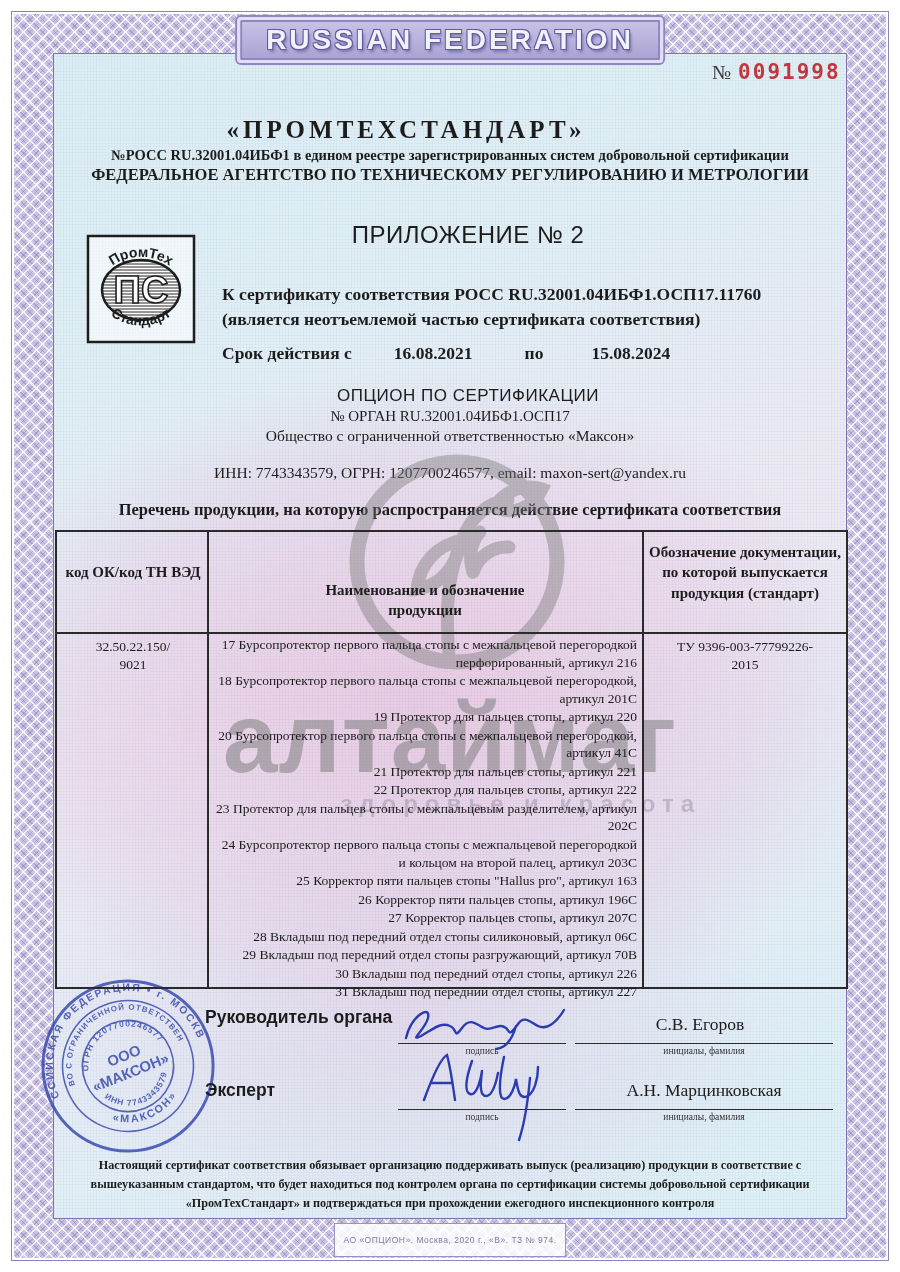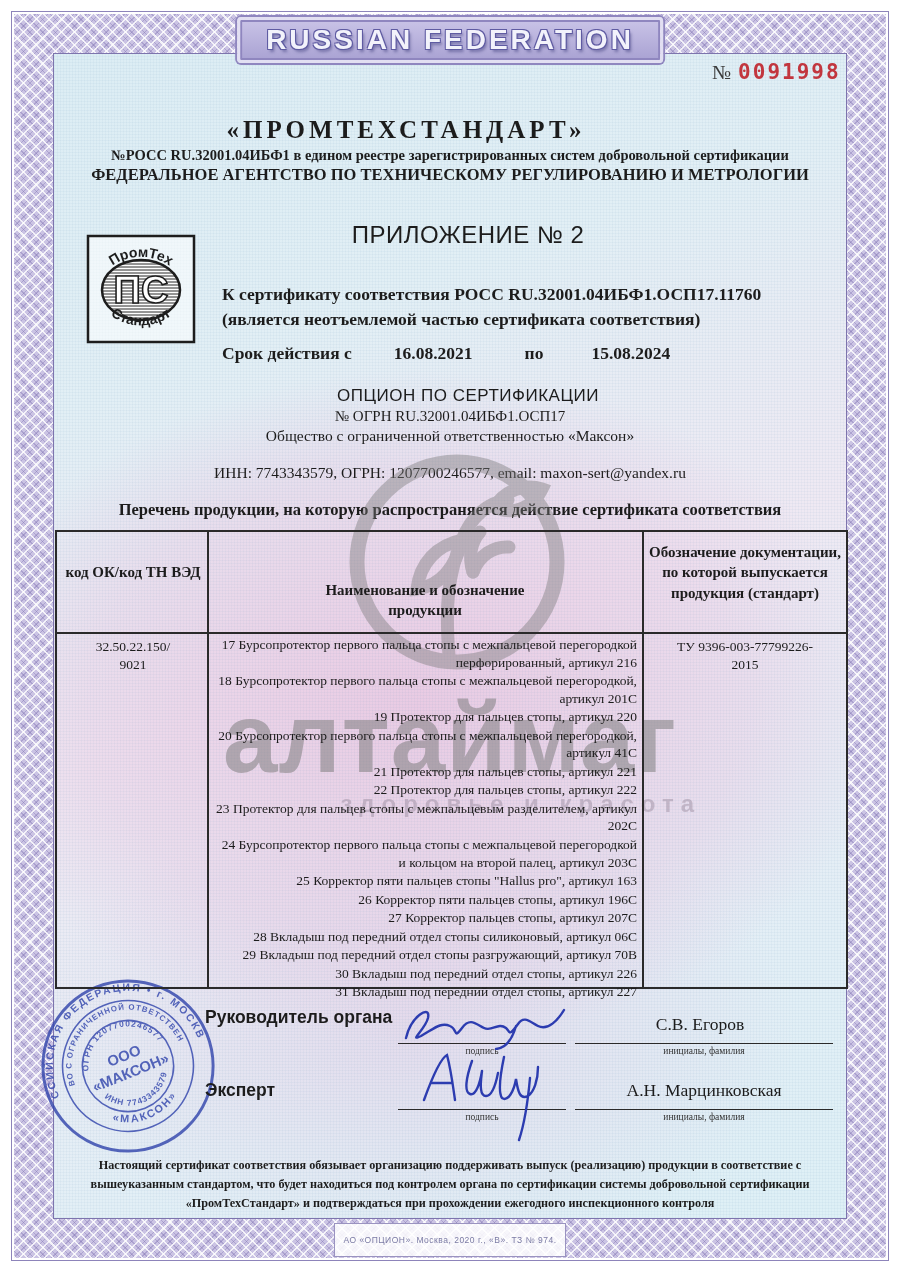--- a/index.html
+++ b/index.html
@@ -146,21 +146,21 @@
     </text>
   </svg>
 
   <div class="abs cert-line1">К сертификату соответствия РОСС RU.32001.04ИБФ1.ОСП17.11760</div>
   <div class="abs cert-line2">(является неотъемлемой частью сертификата соответствия)</div>
   <div class="abs validity">
     <span>Срок действия с</span><span class="gap1">16.08.2021</span><span class="gap2">по</span><span class="gap3">15.08.2024</span>
   </div>
 
   <div class="abs ctr sans b org-title">ОПЦИОН ПО СЕРТИФИКАЦИИ</div>
-  <div class="abs ctr org-no">№ ОГРН RU.32001.04ИБФ1.ОСП17</div>
+  <div class="abs ctr org-no">№ ОРГАН RU.32001.04ИБФ1.ОСП17</div>
   <div class="abs ctr org-company">Общество с ограниченной ответственностью «Максон»</div>
   <div class="abs ctr org-req">ИНН: 7743343579, ОГРН: 1207700246577, email: maxon-sert@yandex.ru</div>
 
   <div class="abs ctr list-heading">Перечень продукции, на которую распространяется действие сертификата соответствия</div>
 
   <div class="tbl">
     <div class="vl" style="left:150px;"></div>
     <div class="vl" style="left:585px;"></div>
     <div class="hl"></div>
     <div class="th" style="left:4px;top:30px;width:144px;">код ОК/код ТН ВЭД</div>

